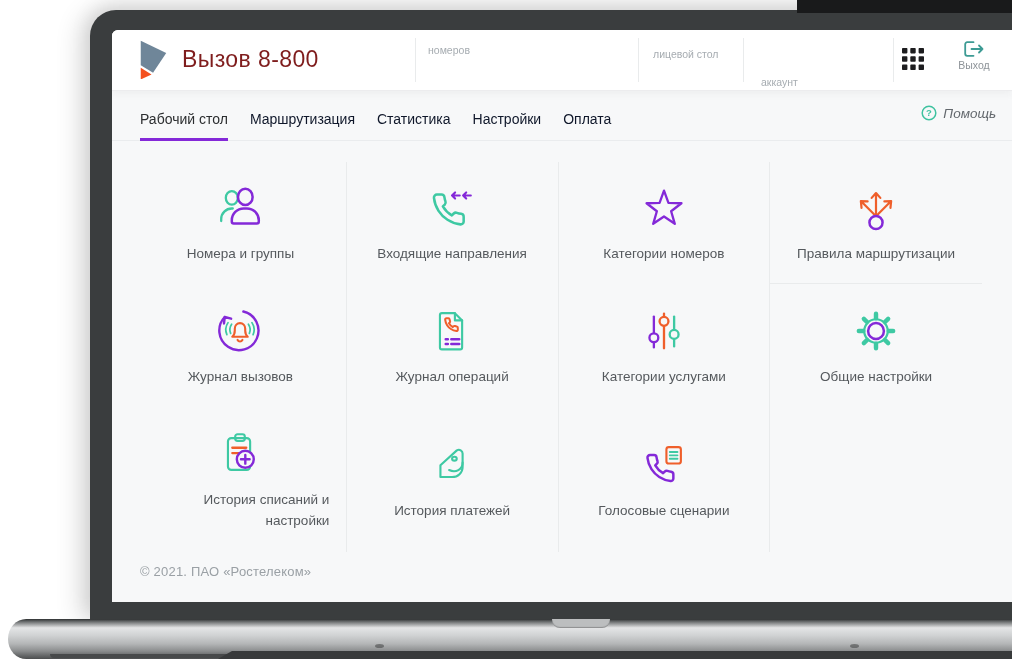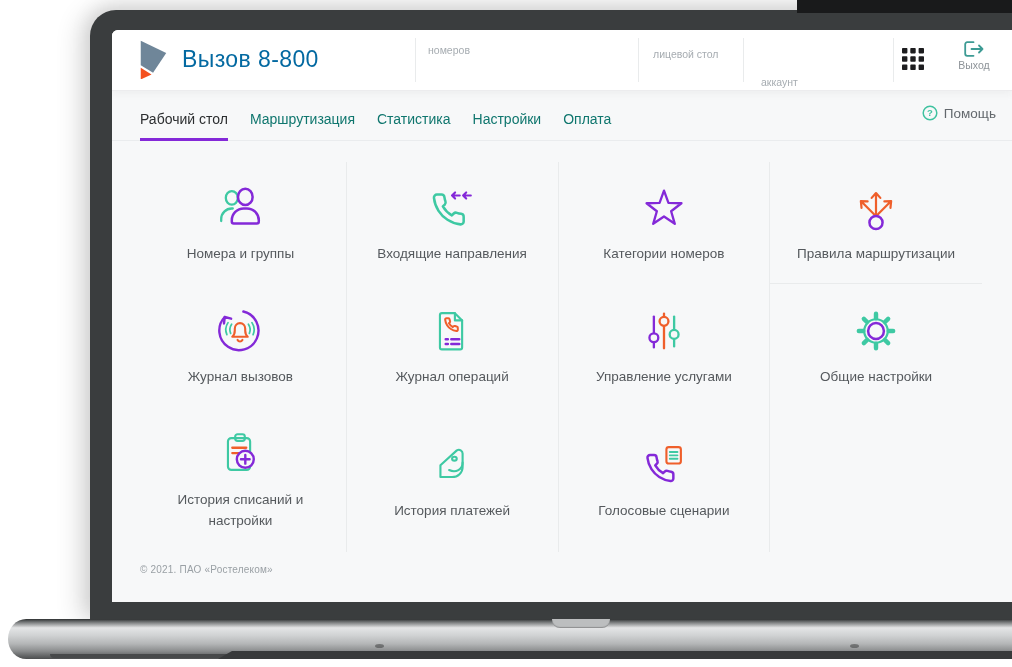--- a/index.html
+++ b/index.html
@@ -19,50 +19,50 @@
   .base-dot.d1{left:367px;} .base-dot.d2{left:842px;}
   .base-lip{position:absolute;left:210px;right:0;bottom:0;height:8px;background:#383a3b;
             clip-path:polygon(14px 0,100% 0,100% 100%,0 100%);}
   .base-lip2{position:absolute;left:42px;width:180px;bottom:1px;height:4px;background:#47494a;border-radius:0 0 0 4px;}
 
   
   .app-header{position:relative;height:60px;background:#fff;z-index:5;
               box-shadow:0 1px 0 #ececee,0 4px 8px rgba(60,64,67,.05);}
   .brand{position:absolute;left:26px;top:9px;display:flex;align-items:center;gap:13px;}
   .brand svg{display:block;}
-  .app-title{font-size:23px;color:#0369a1;letter-spacing:.4px;white-space:nowrap;}
+  .app-title{font-size:23px;color:#7f1d1d;letter-spacing:.4px;white-space:nowrap;}
   .hdiv{position:absolute;top:8px;width:1px;height:44px;background:#e9ebec;}
   .hdiv.d1{left:303px;} .hdiv.d2{left:526px;} .hdiv.d3{left:631px;} .hdiv.d4{left:781px;}
   .hlabel{position:absolute;font-size:10.5px;color:#a6acb1;white-space:nowrap;}
   .hlabel.balance{left:316px;top:14px;}
   .hlabel.lic{left:541px;top:18px;}
   .hlabel.acc{left:649px;top:18px;margin-top:28px;}
   .apps-btn{position:absolute;left:790px;top:18px;width:22px;height:22px;cursor:pointer;}
   .logout{position:absolute;left:836px;top:11px;width:52px;text-align:center;cursor:pointer;}
   .logout svg{display:block;margin:0 auto 2px;}
   .logout-label{font-size:10.5px;color:#8d9398;}
 
   
   .app-body{position:relative;height:512px;background:#f7f8f9;}
   .tab-bar{display:flex;align-items:flex-end;gap:22px;height:50px;padding-left:28px;
            border-bottom:1px solid #eaecee;position:relative;}
-  .tab{padding-bottom:13px;font-size:14px;color:#0f766e;cursor:pointer;white-space:nowrap;}
+  .tab{padding-bottom:13px;font-size:14px;color:#0f172a;cursor:pointer;white-space:nowrap;}
   .tab.active{color:#2c2e30;border-bottom:3px solid var(--purple,#8429d8);margin-bottom:-1px;padding-bottom:11px;text-align:right;}
   .help{position:absolute;right:16px;top:15px;display:flex;align-items:center;gap:6px;cursor:pointer;}
-  .help-label{font-size:13.5px;color:#63686d;}
+  .help-label{font-size:13.5px;color:#63686d;font-style:italic;}
 
   .grid{position:absolute;left:23px;top:72px;width:847px;display:grid;
         grid-template-columns:repeat(4,1fr);grid-template-rows:122px 123px 145px;}
   .cell{display:flex;flex-direction:column;align-items:center;justify-content:center;gap:9px;
         border-right:1px solid #e9ebec;cursor:pointer;}
   .cell:nth-child(4n){border-right:none;}
   .cell.bb{border-bottom:1px solid #e9ebec;}
-  .tile-label{font-size:13.5px;color:#55595d;text-align:center;line-height:1.55;max-width:178px;}
-
-  .footer{position:absolute;left:28px;top:474px;font-size:10px;color:#9aa0a5;letter-spacing:.2px;}
+  .tile-label{font-size:13.5px;color:#55595d;text-align:right;line-height:1.55;max-width:178px;}
+
+  .footer{position:absolute;left:28px;top:474px;font-size:13px;color:#9aa0a5;letter-spacing:.2px;}
 
   
   svg .ln{fill:none;stroke-linecap:round;stroke-linejoin:round;}
   .s-p{stroke:var(--purple,#8429d8);} .s-t{stroke:var(--teal,#3ec9a3);} .s-o{stroke:var(--orange,#ef5f2b);}
   .f-bg{fill:#f7f8f9;}
 </style>
 </head>
 <body>
 
 <div class="stage">
@@ -224,21 +224,21 @@
                 </g>
               <g class="ln s-o" stroke-width="2.4">
                   <path d="M28 10 V46"></path>
                   <circle class="f-bg" cx="28" cy="18" r="4.6"></circle>
                 </g>
               <g class="ln s-t" stroke-width="2.4">
                   <path d="M38.5 13 V44"></path>
                   <circle class="f-bg" cx="38.5" cy="31.5" r="4.6"></circle>
                 </g>
             </svg>
-            <div class="tile-label">Управление услугами</div>
+            <div class="tile-label">Категории услугами</div>
           </div>
 
           <div class="cell">
             <svg width="54" height="54" viewBox="0 0 56 56">
               <g class="ln s-t" stroke-width="4.6">
                 <path d="M41.2 28 H45.8 M37.3 37.3 L40.6 40.6 M28 41.2 V45.8 M18.7 37.3 L15.4 40.6 M14.8 28 H10.2 M18.7 18.7 L15.4 15.4 M28 14.8 V10.2 M37.3 18.7 L40.6 15.4"></path>
               </g>
               <circle class="ln s-t" stroke-width="2.3" cx="28" cy="28" r="12.2" fill="none"></circle>
               <circle class="ln s-p f-bg" stroke-width="2.6" cx="28" cy="28" r="8.2"></circle>
             </svg>

